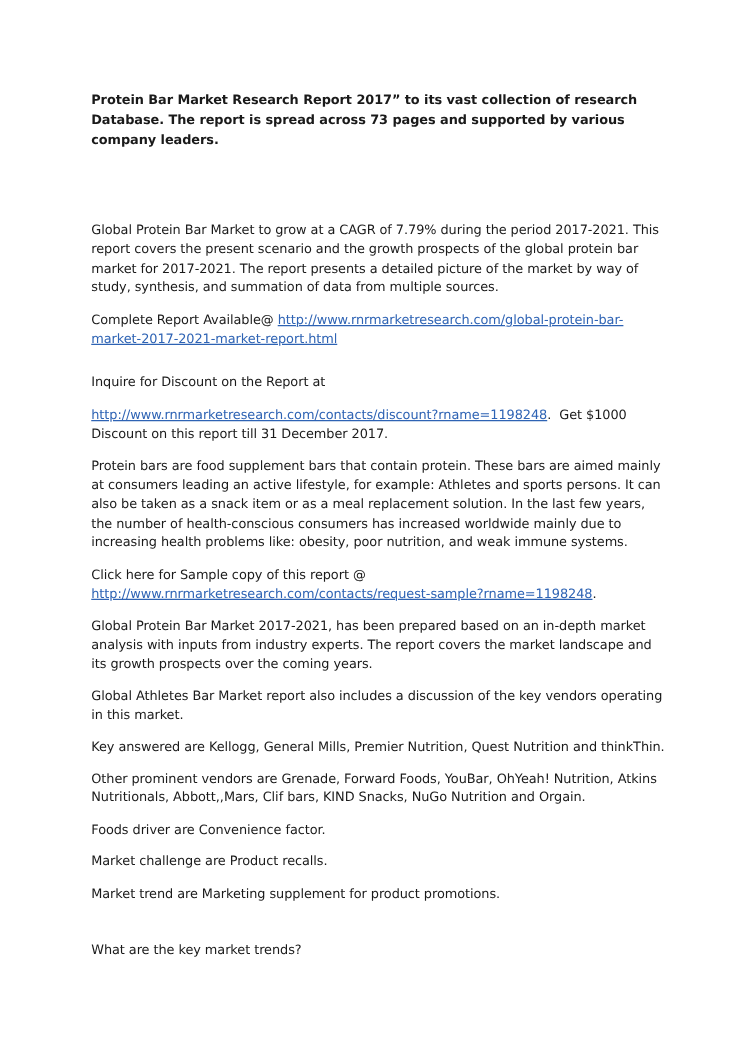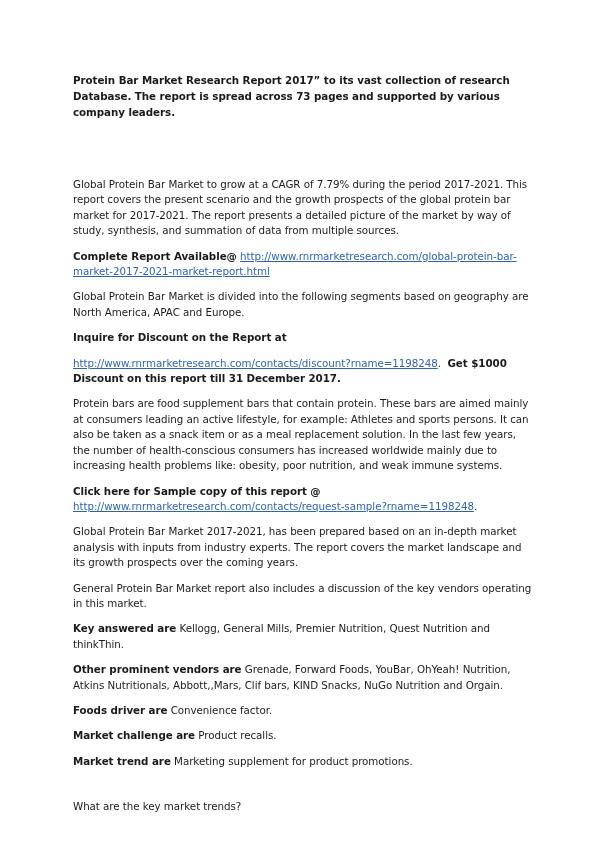--- a/index.html
+++ b/index.html
@@ -3,42 +3,41 @@
   <meta charset="utf-8">
   <style>
     html, body { margin: 0; padding: 0; background: #ffffff; }
     body {
       width: 600px; height: 848px; overflow: hidden; position: relative;
       font-family: "DejaVu Sans", sans-serif; color: #1a1a1a;
     }
     .page { position: absolute; left: 73px; top: 72px; width: 460px; }
     p { margin: 0; font-size: 10.3px; line-height: 15.4px; letter-spacing: -0.05px; }
     .title { font-weight: bold; font-size: 10.3px; line-height: 16px; }
-    b { font-weight: bold; }
+    b { font-weight: normal; }
     a { color: #2e63b4; text-decoration: underline; }
     .gap-title { height: 57px; }
     .gap { height: 10px; }
   </style>
 </head>
 <body>
 
 <div class="page">
   <p class="title">Protein Bar Market Research Report 2017” to its vast collection of research Database. The report is spread across 73 pages and supported by various company leaders.</p>
   <div class="gap-title"></div>
 
   <p>Global Protein Bar Market to grow at a CAGR of 7.79% during the period 2017-2021. This report covers the present scenario and the growth prospects of the global protein bar market for 2017-2021. The report presents a detailed picture of the market by way of study, synthesis, and summation of data from multiple sources.</p>
   <div class="gap"></div>
 
   <p>
     <b>Complete Report Available@</b>
     <a href="#">http://www.rnrmarketresearch.com/global-protein-bar-market-2017-2021-market-report.html</a>
   </p>
   <div class="gap"></div>
 
-  <p>Global Protein Bar Market is divided into the following segments based on geography are North America, APAC and Europe.</p>
   <div class="gap"></div>
 
   <p><b>Inquire for Discount on the Report at</b></p>
   <div class="gap"></div>
 
   <p>
     <a href="#">http://www.rnrmarketresearch.com/contacts/discount?rname=1198248</a><span>.</span>&nbsp;
     <b>Get $1000 Discount on this report till 31 December 2017.</b>
   </p>
   <div class="gap"></div>
@@ -48,21 +47,21 @@
 
   <p>
     <b>Click here for Sample copy of this report @</b><br>
     <a href="#">http://www.rnrmarketresearch.com/contacts/request-sample?rname=1198248</a><span>.</span>
   </p>
   <div class="gap"></div>
 
   <p>Global Protein Bar Market 2017-2021, has been prepared based on an in-depth market analysis with inputs from industry experts. The report covers the market landscape and its growth prospects over the coming years.</p>
   <div class="gap"></div>
 
-  <p>General Protein Bar Market report also includes a discussion of the key vendors operating in this market.</p>
+  <p>Global Athletes Bar Market report also includes a discussion of the key vendors operating in this market.</p>
   <div class="gap"></div>
 
   <p>
     <b>Key answered are</b>
     <span>Kellogg, General Mills, Premier Nutrition, Quest Nutrition and thinkThin.</span>
   </p>
   <div class="gap"></div>
 
   <p>
     <b>Other prominent vendors are</b>

